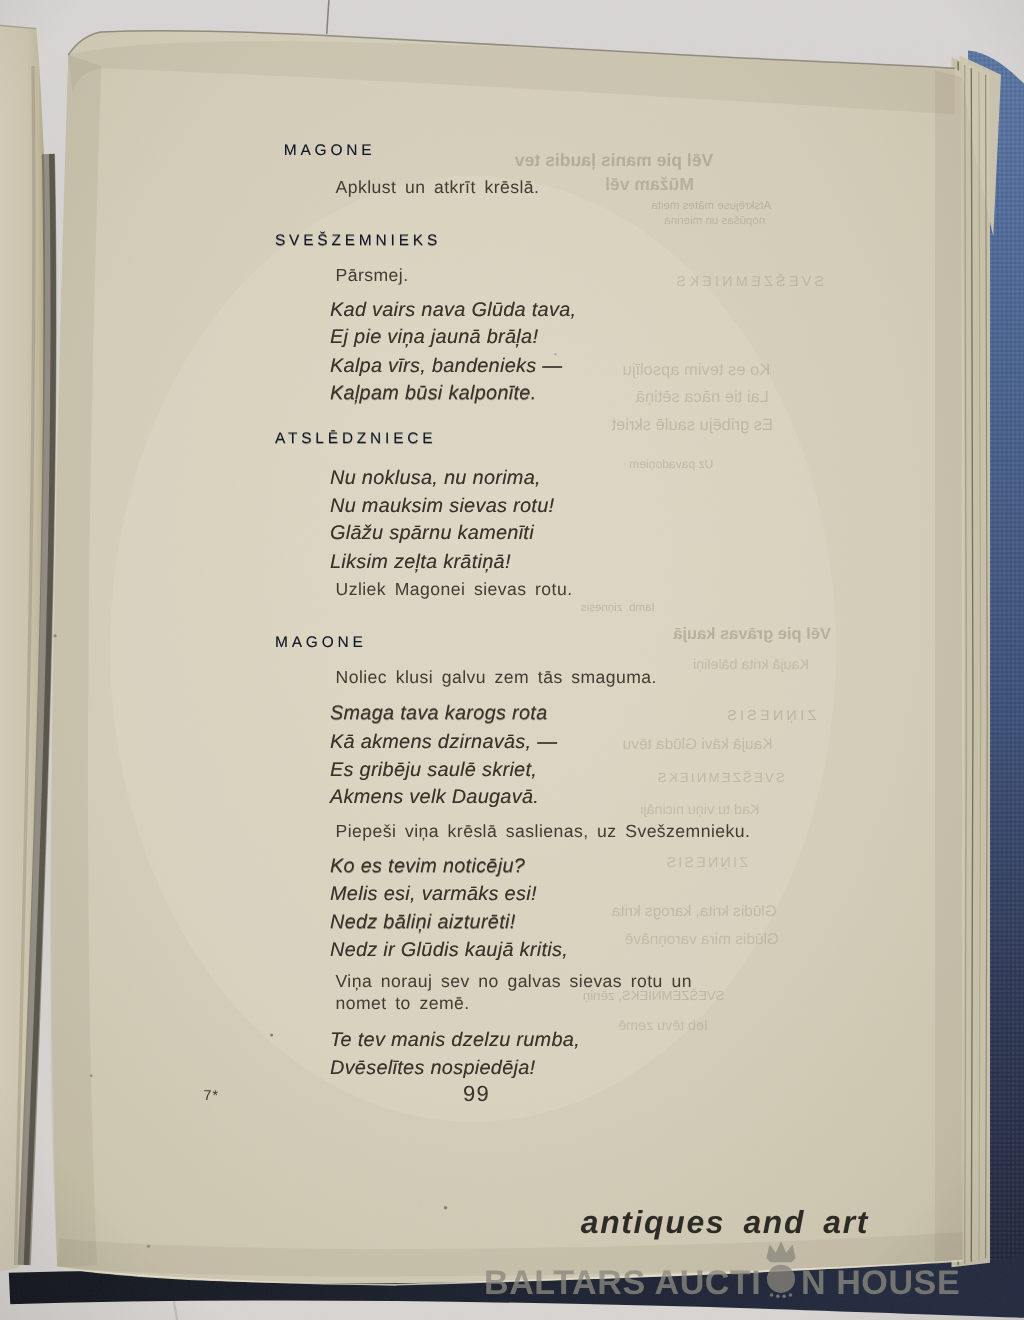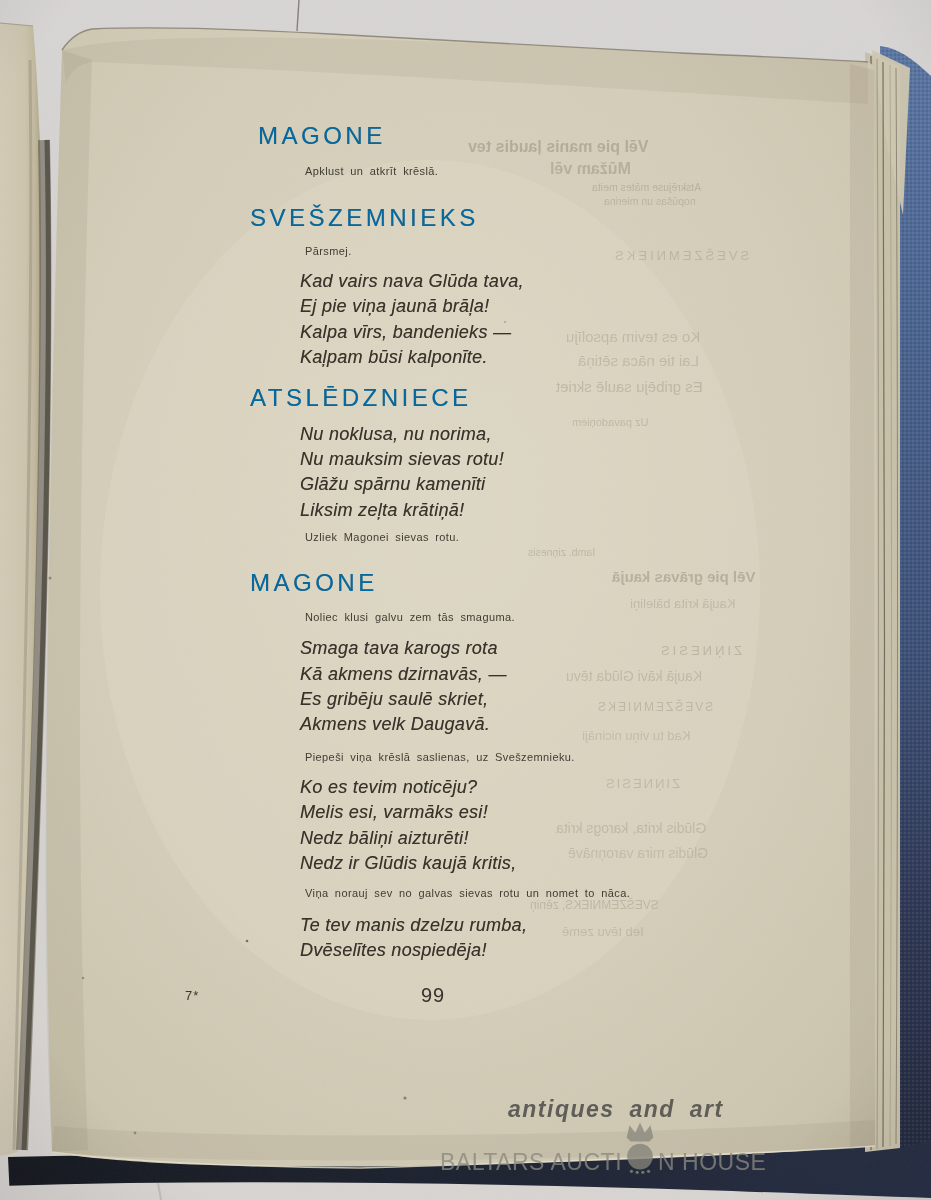--- a/index.html
+++ b/index.html
@@ -4,39 +4,39 @@
 <style>
   html,body{margin:0;padding:0;}
   body{width:931px;height:1200px;overflow:hidden;background:#d3d1cf;position:relative;
        font-family:"Liberation Sans",sans-serif;}
   .stage{position:absolute;left:0;top:0;width:931px;height:1200px;}
   svg.backdrop{position:absolute;left:0;top:0;}
 
   
   .page-text{position:absolute;left:248px;top:126px;width:440px;color:#3a352d;
              filter:blur(0.22px);}
-  .speaker{font-size:24px;line-height:20px;letter-spacing:3.5px;color:#0369a1;
+  .speaker{font-size:14px;line-height:20px;letter-spacing:3.5px;color:#0f172a;
            text-shadow:0.2px 0.2px 0.3px rgba(58,53,45,0.45);}
-  .direction{font-size:11px;line-height:20px;word-spacing:3px;letter-spacing:0.4px;
+  .direction{font-size:16px;line-height:20px;word-spacing:3px;letter-spacing:0.4px;
              padding-left:57px;color:#413c33;}
   .verse{padding-left:52px;}
   .vline{font-size:18px;line-height:25.4px;letter-spacing:0.3px;color:#37322a;
          text-shadow:0.2px 0.2px 0.3px rgba(55,50,42,0.5);white-space:nowrap;font-style:italic;}
   .sig{position:absolute;left:185px;top:988px;font-size:13px;color:#3d382f;letter-spacing:1px;}
   .pageno{position:absolute;left:421px;top:984px;font-size:20px;color:#37322a;letter-spacing:1px;}
 
   
   .ghost{position:absolute;transform:scaleX(-1);white-space:nowrap;
          color:rgba(90,83,62,0.9);font-family:"Liberation Sans",sans-serif;}
 
   
   .wm{position:absolute;left:440px;top:1096px;width:480px;color:#8e8c84;opacity:0.78;}
-  .wm-l1{margin-left:68px;font-size:23px;font-style:italic;font-weight:600;
-         letter-spacing:1.5px;word-spacing:7px;color:#404040;}
-  .wm-l2{display:flex;align-items:flex-end;margin-top:-2px;font-size:23px;font-weight:normal;
+  .wm-l1{margin-left:88px;font-size:29px;font-style:italic;font-weight:600;
+         letter-spacing:1.5px;word-spacing:7px;color:#000000;}
+  .wm-l2{display:flex;align-items:flex-end;margin-top:-2px;font-size:31px;font-weight:bold;
          letter-spacing:0.5px;color:#8a887f;line-height:30px;}
   .wm-logo{display:inline-block;margin:0 -1px -7px -1px;}
 </style>
 </head>
 <body>
 
 <div class="stage">
 
   <svg class="backdrop" width="931" height="1200" viewBox="0 0 931 1200" aria-hidden="true">
     <defs>
@@ -198,21 +198,21 @@
       <div class="vline">Es gribēju saulē skriet,</div>
       <div class="vline">Akmens velk Daugavā.</div>
     </div>
     <div class="direction" style="margin-top:9px">Piepeši viņa krēslā saslienas, uz Svešzemnieku.</div>
     <div class="verse" style="margin-top:8px">
       <div class="vline">Ko es tevim noticēju?</div>
       <div class="vline">Melis esi, varmāks esi!</div>
       <div class="vline">Nedz bāliņi aizturēti!</div>
       <div class="vline">Nedz ir Glūdis kaujā kritis,</div>
     </div>
-    <div class="direction" style="margin-top:6px;max-width:354px">Viņa norauj sev no galvas sievas rotu un nomet to nāca.</div>
+    <div class="direction" style="margin-top:6px;max-width:354px">Viņa norauj sev no galvas sievas rotu un nomet to zemē.</div>
     <div class="verse" style="margin-top:10px">
       <div class="vline">Te tev manis dzelzu rumba,</div>
       <div class="vline">Dvēselītes nospiedēja!</div>
     </div>
   </div>
 
   <div class="sig">7*</div>
   <div class="pageno">99</div>
 
   <div class="wm">

